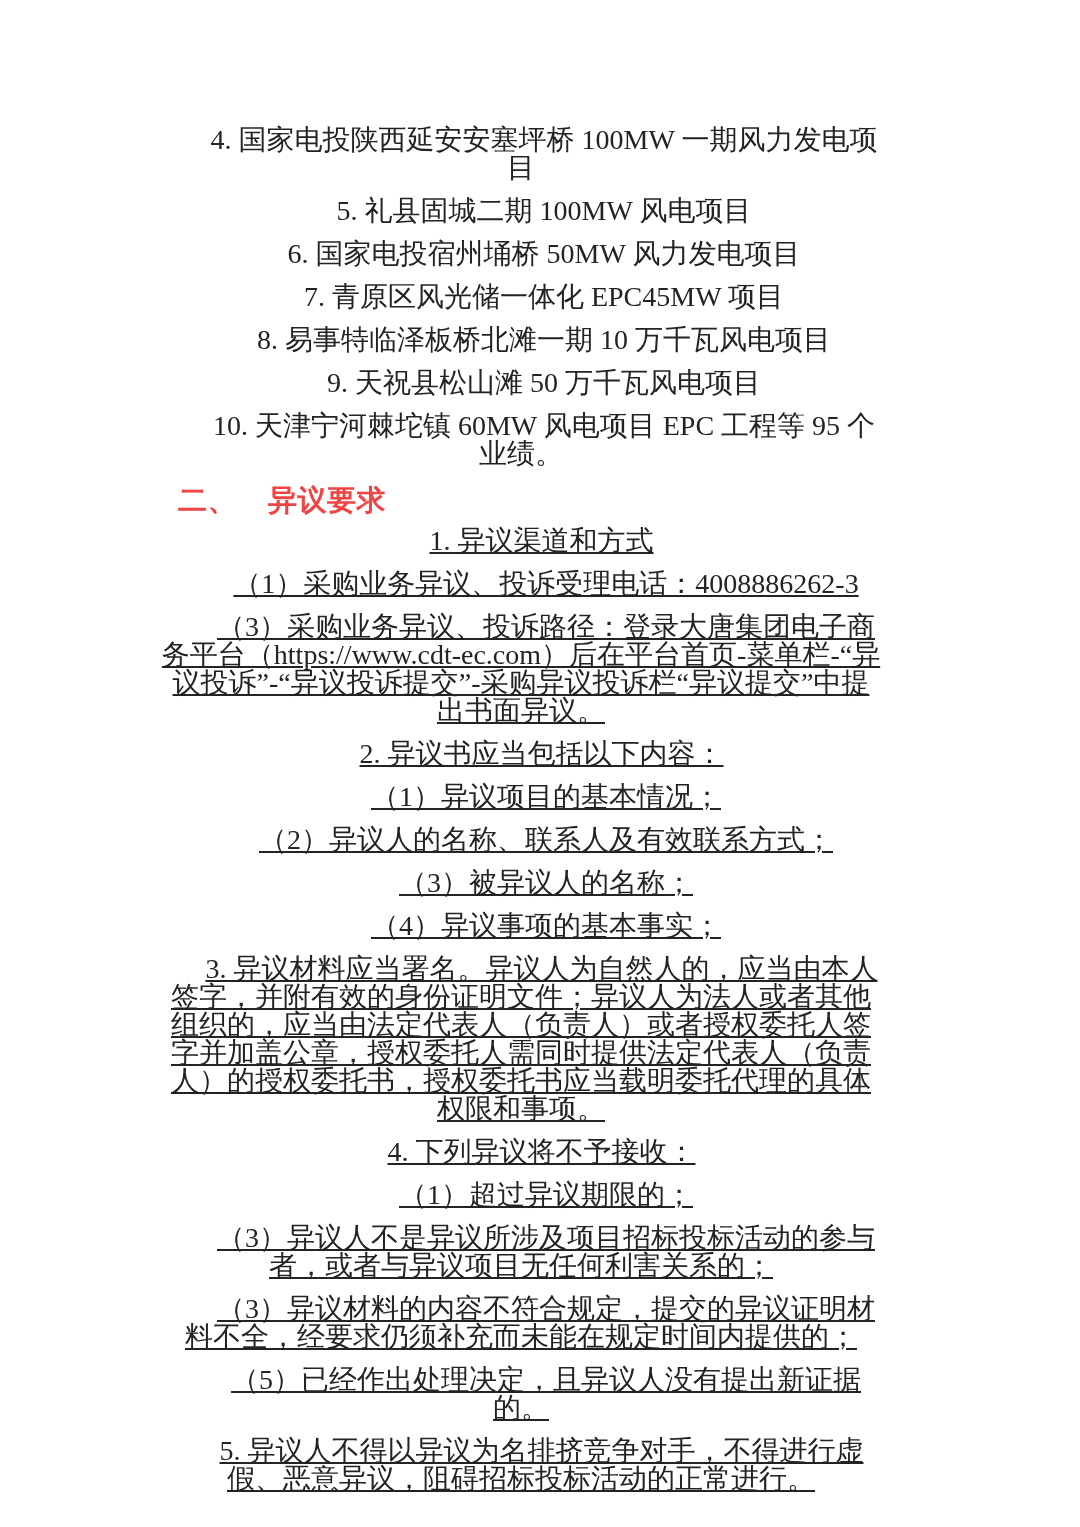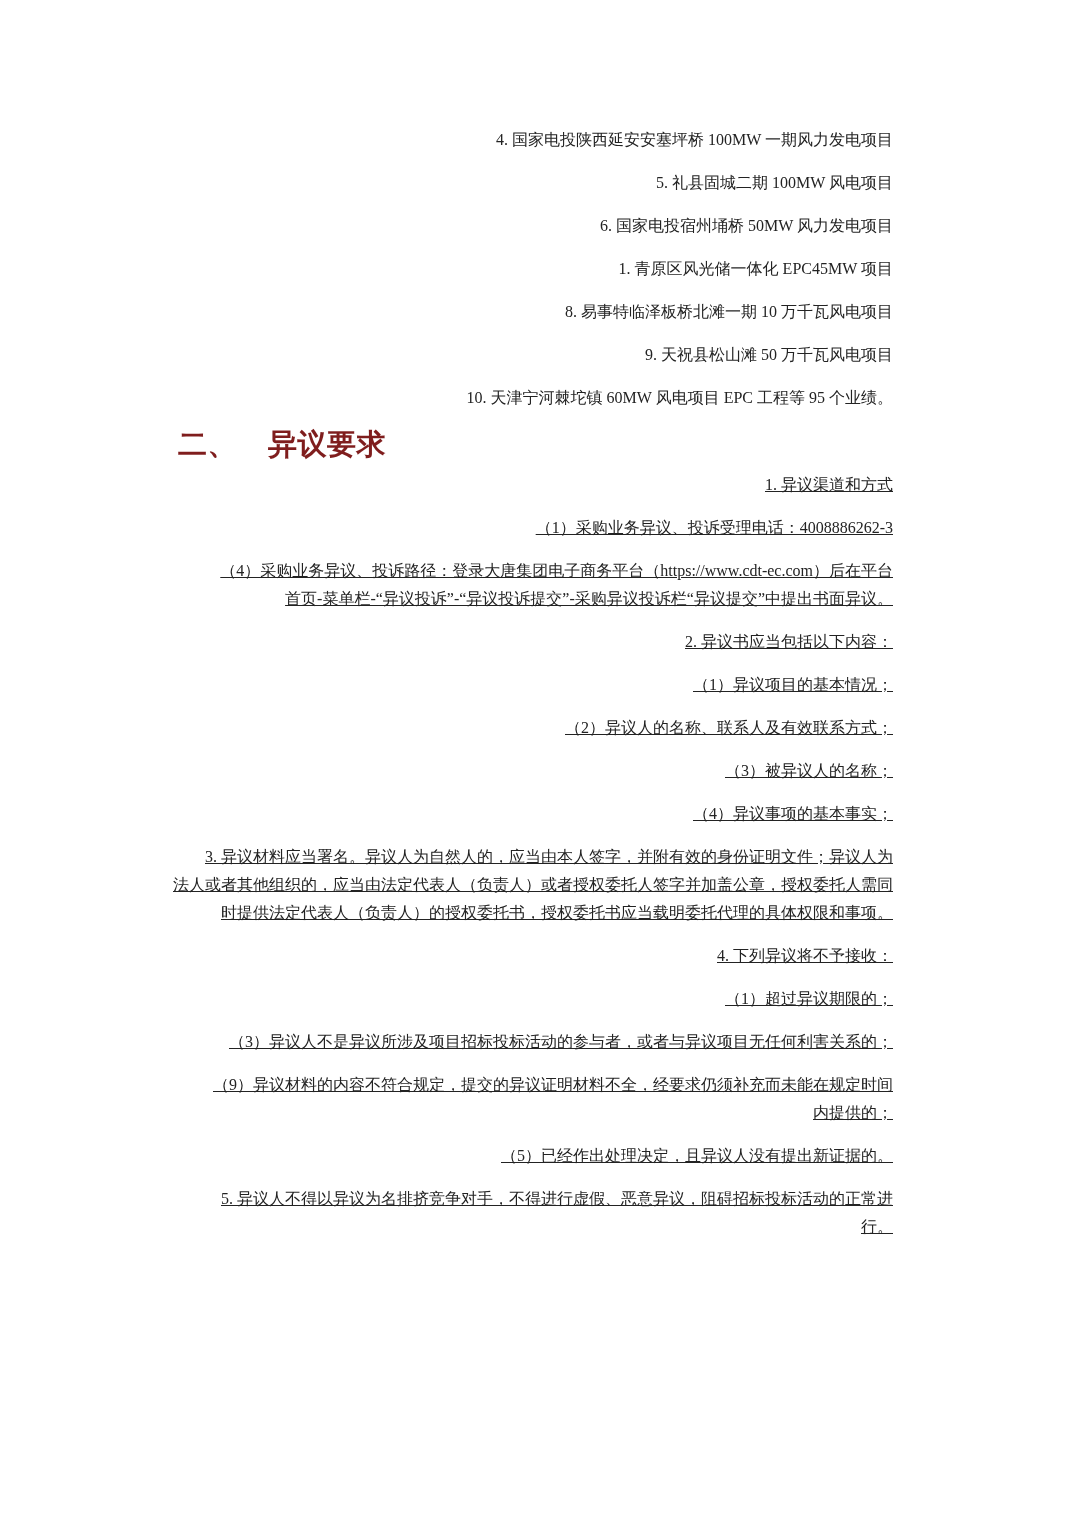--- a/index.html
+++ b/index.html
@@ -13,74 +13,74 @@
     height: 1527px;
     background: #ffffff;
     overflow: hidden;
     font-family: "Liberation Serif", "DejaVu Serif", serif;
     color: #232323;
   }
   .content {
     padding: 126px 187px 0 161px;
   }
   .content p {
-    margin: 0 0 15px 0;
-    font-size: 16px;
+    margin: 0 12px 15px 0;
+    font-size: 28px;
     line-height: 28px;
-    text-align: right;
+    text-align: center;
   }
   
   .ind-item  { text-indent: 46px; }  
   .ind-num   { text-indent: 41px; text-decoration: underline; }  
   .ind-paren { text-indent: 50px; text-decoration: underline; }  
   .justify   { text-align: justify; }
   
   .section-heading {
     margin: 0 0 10px 0;
     padding-left: 17px;
     font-family: "Liberation Sans", "DejaVu Sans", sans-serif;
     font-weight: 700;
     font-size: 29px;
     line-height: 34px;
-    color: #7f1d1d;
+    color: #ef4444;
     letter-spacing: 0.5px;
   }
   .section-heading .sec-num {
     display: inline-block;
     margin-right: 31px;
   }
 </style>
 </head>
 <body>
 
 <div class="page">
   <div class="content">
 
     <p class="ind-item">4. 国家电投陕西延安安塞坪桥 100MW 一期风力发电项目</p>
     <p class="ind-item">5. 礼县固城二期 100MW 风电项目</p>
     <p class="ind-item">6. 国家电投宿州埇桥 50MW 风力发电项目</p>
-    <p class="ind-item">1. 青原区风光储一体化 EPC45MW 项目</p>
+    <p class="ind-item">7. 青原区风光储一体化 EPC45MW 项目</p>
     <p class="ind-item">8. 易事特临泽板桥北滩一期 10 万千瓦风电项目</p>
     <p class="ind-item">9. 天祝县松山滩 50 万千瓦风电项目</p>
     <p class="ind-item">10. 天津宁河棘坨镇 60MW 风电项目 EPC 工程等 95 个业绩。</p>
 
     <h2 class="section-heading">
       <span class="sec-num">二、</span><span>异议要求</span>
     </h2>
 
     <p class="ind-num">1. 异议渠道和方式</p>
     <p class="ind-paren">（1）采购业务异议、投诉受理电话：4008886262-3</p>
-    <p class="ind-paren justify">（4）采购业务异议、投诉路径：登录大唐集团电子商务平台（https://www.cdt-ec.com）后在平台首页-菜单栏-“异议投诉”-“异议投诉提交”-采购异议投诉栏“异议提交”中提出书面异议。</p>
+    <p class="ind-paren justify">（3）采购业务异议、投诉路径：登录大唐集团电子商务平台（https://www.cdt-ec.com）后在平台首页-菜单栏-“异议投诉”-“异议投诉提交”-采购异议投诉栏“异议提交”中提出书面异议。</p>
     <p class="ind-num">2. 异议书应当包括以下内容：</p>
     <p class="ind-paren">（1）异议项目的基本情况；</p>
     <p class="ind-paren">（2）异议人的名称、联系人及有效联系方式；</p>
     <p class="ind-paren">（3）被异议人的名称；</p>
     <p class="ind-paren">（4）异议事项的基本事实；</p>
     <p class="ind-num justify">3. 异议材料应当署名。异议人为自然人的，应当由本人签字，并附有效的身份证明文件；异议人为法人或者其他组织的，应当由法定代表人（负责人）或者授权委托人签字并加盖公章，授权委托人需同时提供法定代表人（负责人）的授权委托书，授权委托书应当载明委托代理的具体权限和事项。</p>
     <p class="ind-num">4. 下列异议将不予接收：</p>
     <p class="ind-paren">（1）超过异议期限的；</p>
     <p class="ind-paren justify">（3）异议人不是异议所涉及项目招标投标活动的参与者，或者与异议项目无任何利害关系的；</p>
-    <p class="ind-paren justify">（9）异议材料的内容不符合规定，提交的异议证明材料不全，经要求仍须补充而未能在规定时间内提供的；</p>
+    <p class="ind-paren justify">（3）异议材料的内容不符合规定，提交的异议证明材料不全，经要求仍须补充而未能在规定时间内提供的；</p>
     <p class="ind-paren">（5）已经作出处理决定，且异议人没有提出新证据的。</p>
     <p class="ind-num justify">5. 异议人不得以异议为名排挤竞争对手，不得进行虚假、恶意异议，阻碍招标投标活动的正常进行。</p>
 
   </div>
 </div>
 
 </body></html>

